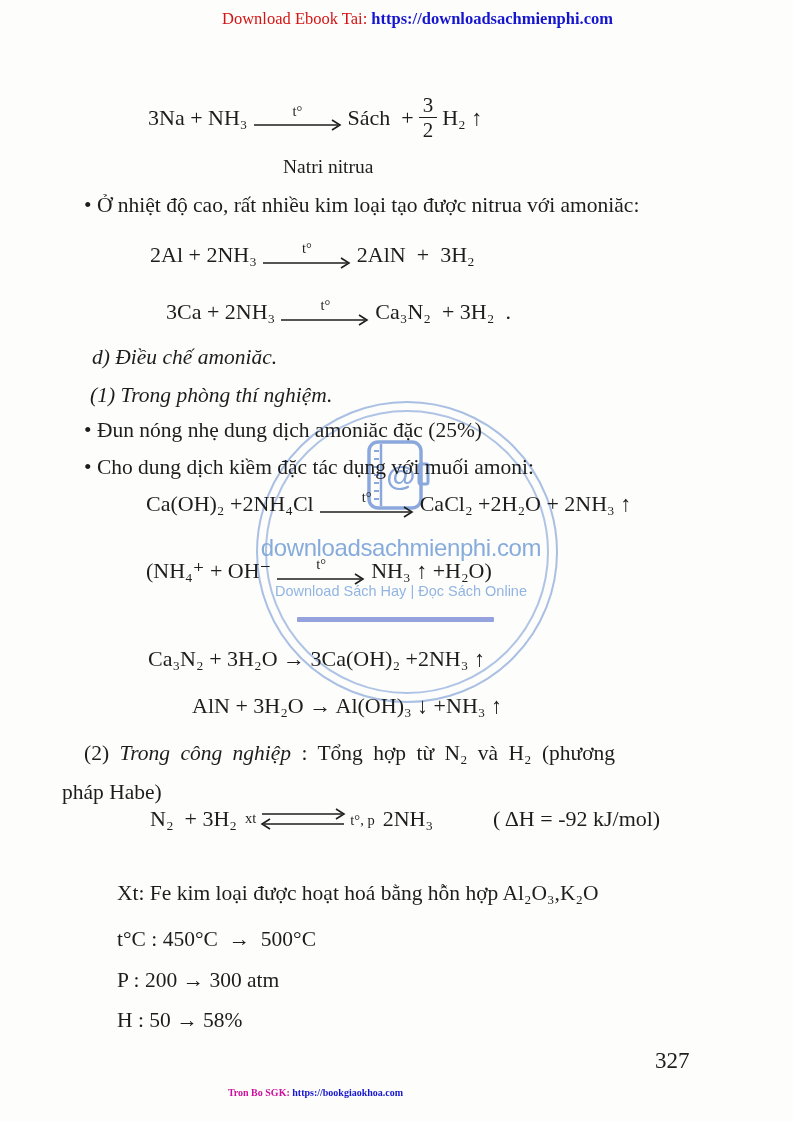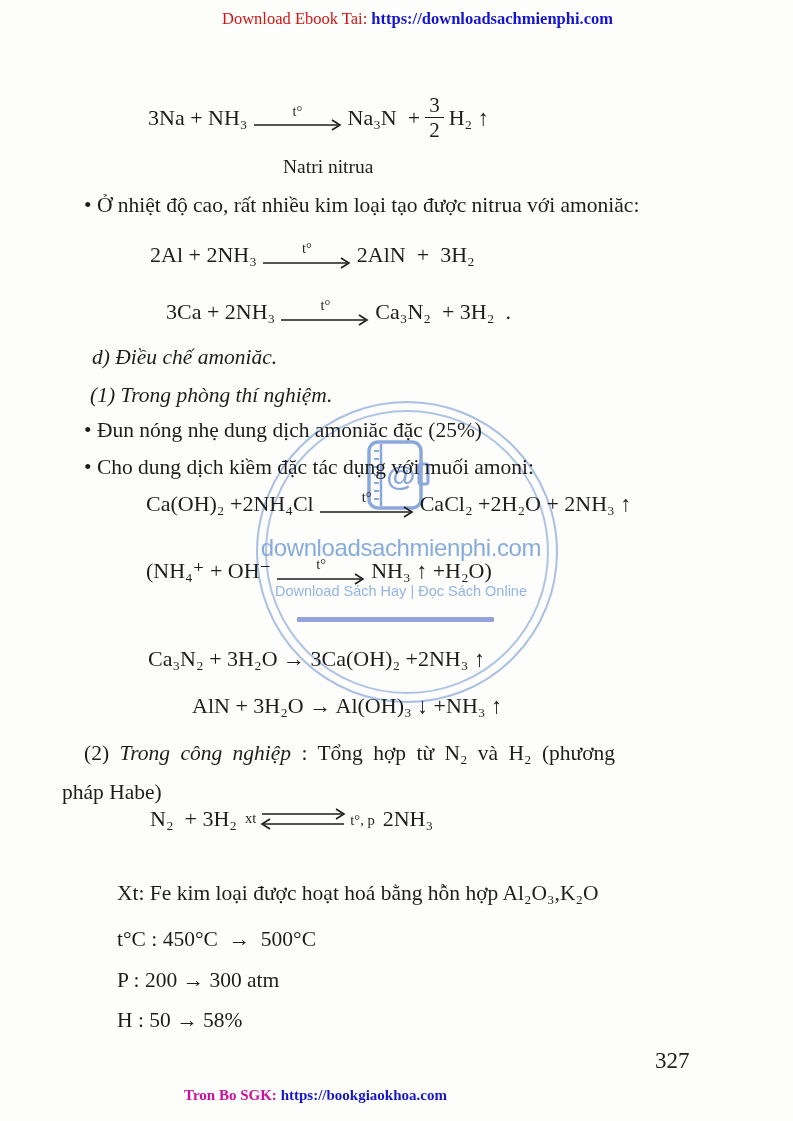--- a/index.html
+++ b/index.html
@@ -4,21 +4,21 @@
 <style>
   html,body{margin:0;padding:0;background:#e8e8e8;}
   .page{position:relative;width:793px;height:1121px;background:#fdfdfb;overflow:hidden;
         font-family:"Liberation Serif","DejaVu Serif",serif;color:#1d1d1d;margin:0 auto;}
   .abs{position:absolute;}
   .txt{font-size:21.5px;line-height:1.25;white-space:pre;}
   .it{font-style:italic;}
   .header-line{top:9px;left:0;width:793px;text-align:center;font-size:16.5px;white-space:pre;margin-left:21px;}
   .hdr-label{color:#d41414;}
   .hdr-url{color:#1515cf;font-weight:bold;}
-  .footer-line{top:1087px;left:0;width:631px;text-align:center;font-size:15px;font-weight:bold;white-space:pre;}
+  .footer-line{top:1087px;left:0;width:631px;text-align:center;font-size:10px;font-weight:bold;white-space:pre;}
   .ftr-label{color:#cc0f9d;}
   .ftr-url{color:#1515cf;}
   
   .eq{display:flex;align-items:center;font-size:22px;white-space:pre;}
   .eq span{white-space:pre;}
   .rxn{display:inline-flex;flex-direction:column;align-items:center;margin:0 5px;}
   .rxn .lbl{font-size:14.5px;line-height:1;margin-bottom:1px;}
   .equil{display:inline-flex;flex-direction:row;align-items:center;margin:0 8px;}
   .equil .lbl{font-size:14.5px;line-height:1;margin-bottom:1px;}
   .equil .lbl2{font-size:14.5px;line-height:1;margin-top:2px;}
@@ -66,21 +66,21 @@
 
   <div class="abs eq" style="left:148px;top:94px;">
     <span>3Na + NH₃</span>
     <span class="rxn">
       <span class="lbl">t°</span>
       <svg width="90" height="12" viewBox="0 0 90 12">
         <line x1="1" y1="6" x2="85" y2="6" stroke="#1d1d1d" stroke-width="1.6"></line>
         <path d="M79 1 L87 6 L79 11" fill="none" stroke="#1d1d1d" stroke-width="1.6"></path>
       </svg>
     </span>
-    <span>Na₃N  +</span>
+    <span>Sách  +</span>
     <span class="frac">
       <span class="num">3</span>
       <span class="den">2</span>
     </span>
     <span>H₂ ↑</span>
   </div>
   <div class="abs caption" style="left:283px;top:156px;">Natri nitrua</div>
 
   <div class="abs txt" style="left:84px;top:192px;">• Ở nhiệt độ cao, rất nhiều kim loại tạo được nitrua với amoniăc:</div>
 
@@ -151,20 +151,21 @@
       <span class="lbl">xt</span>
       <svg width="94" height="22" viewBox="0 0 94 22">
         <line x1="6" y1="6" x2="86" y2="6" stroke="#1d1d1d" stroke-width="1.6"></line>
         <path d="M80 1 L88 6 L80 11" fill="none" stroke="#1d1d1d" stroke-width="1.6"></path>
         <line x1="8" y1="16" x2="88" y2="16" stroke="#1d1d1d" stroke-width="1.6"></line>
         <path d="M14 11 L6 16 L14 21" fill="none" stroke="#1d1d1d" stroke-width="1.6"></path>
       </svg>
       <span class="lbl2">t°, p</span>
     </span>
     <span>2NH₃</span>
+    <span style="margin-left:60px;">( ΔH = -92 kJ/mol)</span>
   </div>
 
   <div class="abs txt" style="left:117px;top:880px;">Xt: Fe kim loại được hoạt hoá bằng hỗn hợp Al₂O₃,K₂O</div>
   <div class="abs txt" style="left:117px;top:926px;">t°C : 450°C  →  500°C</div>
   <div class="abs txt" style="left:117px;top:967px;font-family:Liberation Serif, serif;">P : 200 → 300 atm</div>
   <div class="abs txt" style="left:117px;top:1007px;">H : 50 → 58%</div>
 
   <div class="abs pageno" style="left:655px;top:1048px;">327</div>
 
   <div class="abs footer-line"><span class="ftr-label">Tron Bo SGK:</span><span> </span><span class="ftr-url">https://bookgiaokhoa.com</span></div>

